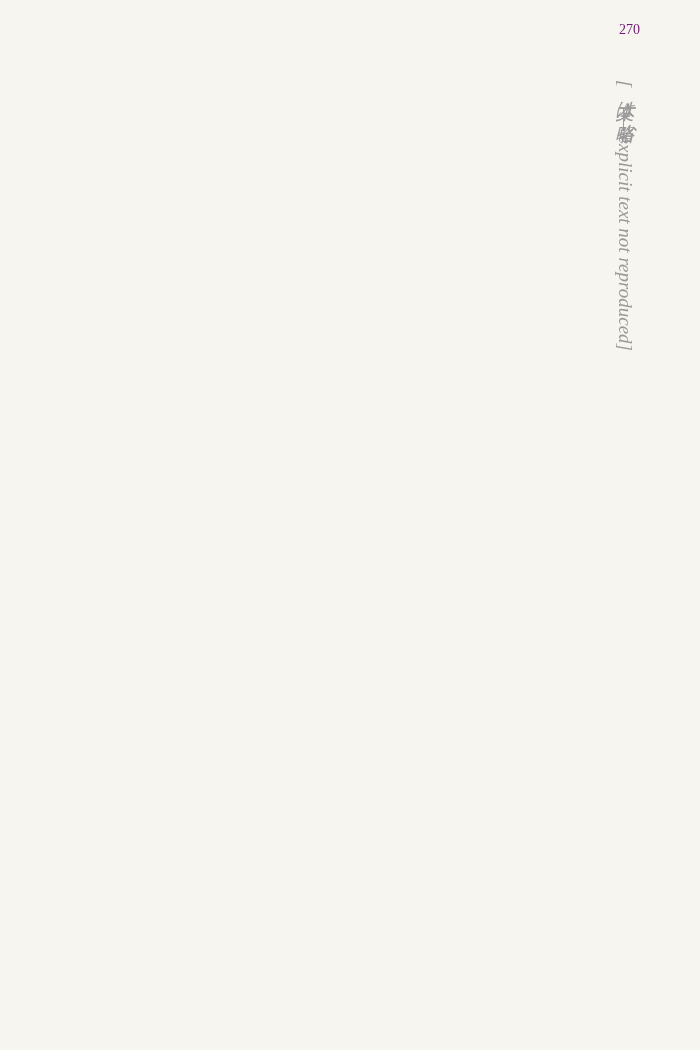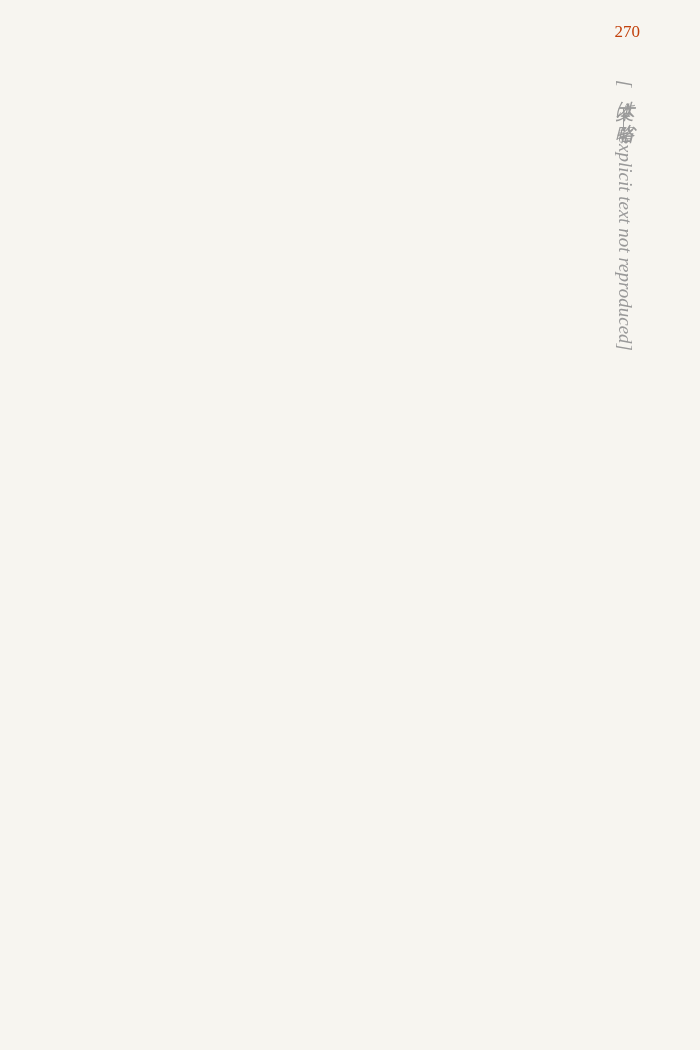--- a/index.html
+++ b/index.html
@@ -1,19 +1,19 @@
 <!DOCTYPE html>
 <html><head>
 <meta charset="utf-8">
 <style>
   body { margin:0; width:700px; height:1050px; background:#f7f5f0;
          font-family:"Liberation Serif", serif; }
   .page { position:relative; width:700px; height:1050px; }
-  .page-number { position:absolute; top:22px; right:60px; font-size:17px;
-                 color:#c2410c; writing-mode:horizontal-tb; }
+  .page-number { position:absolute; top:22px; right:60px; font-size:14px;
+                 color:#701a75; writing-mode:horizontal-tb; }
   .body-area { position:absolute; top:80px; right:55px; bottom:60px; left:55px;
                writing-mode:vertical-rl; font-size:19px; line-height:2.1;
                color:#1a1a1a; overflow:hidden; }
   .redacted { color:#999; font-style:italic; }
 </style>
 </head>
 <body>
 
 <div class="page">
   <div class="page-number">270</div>

